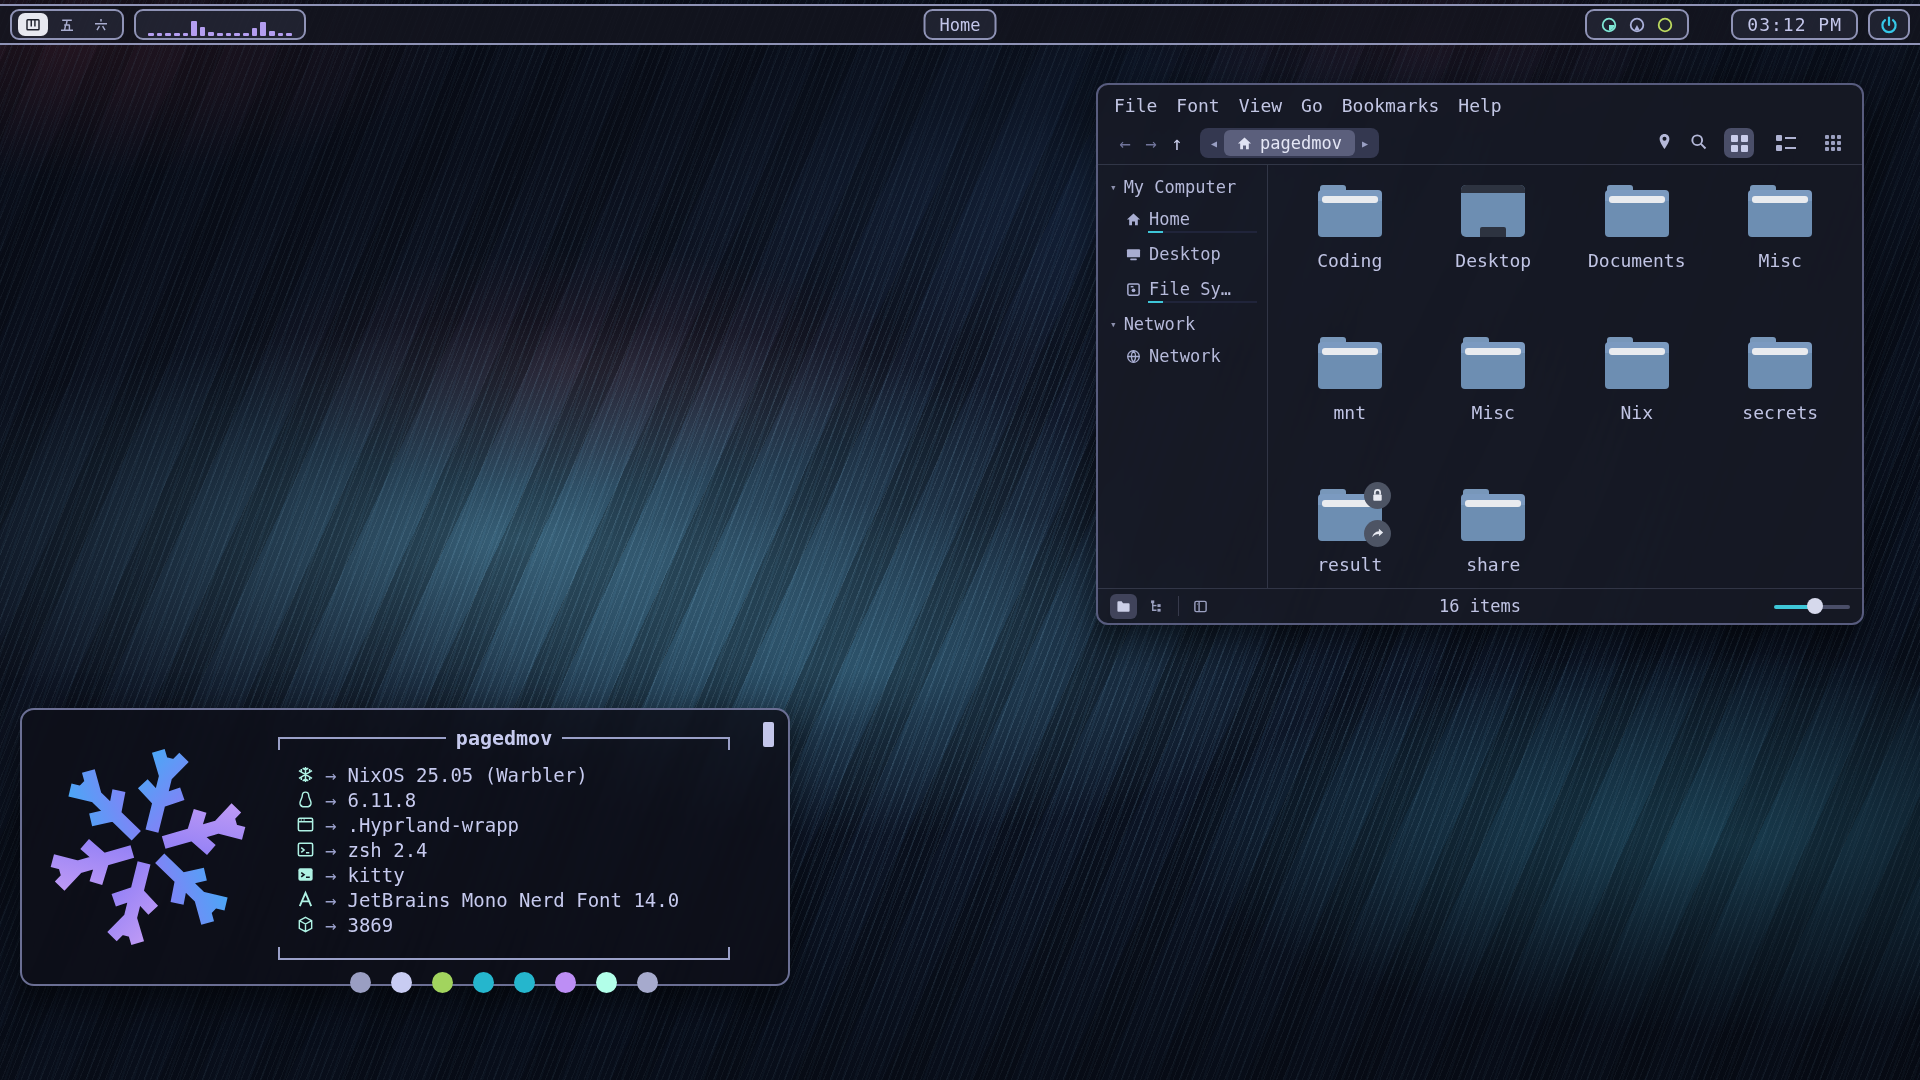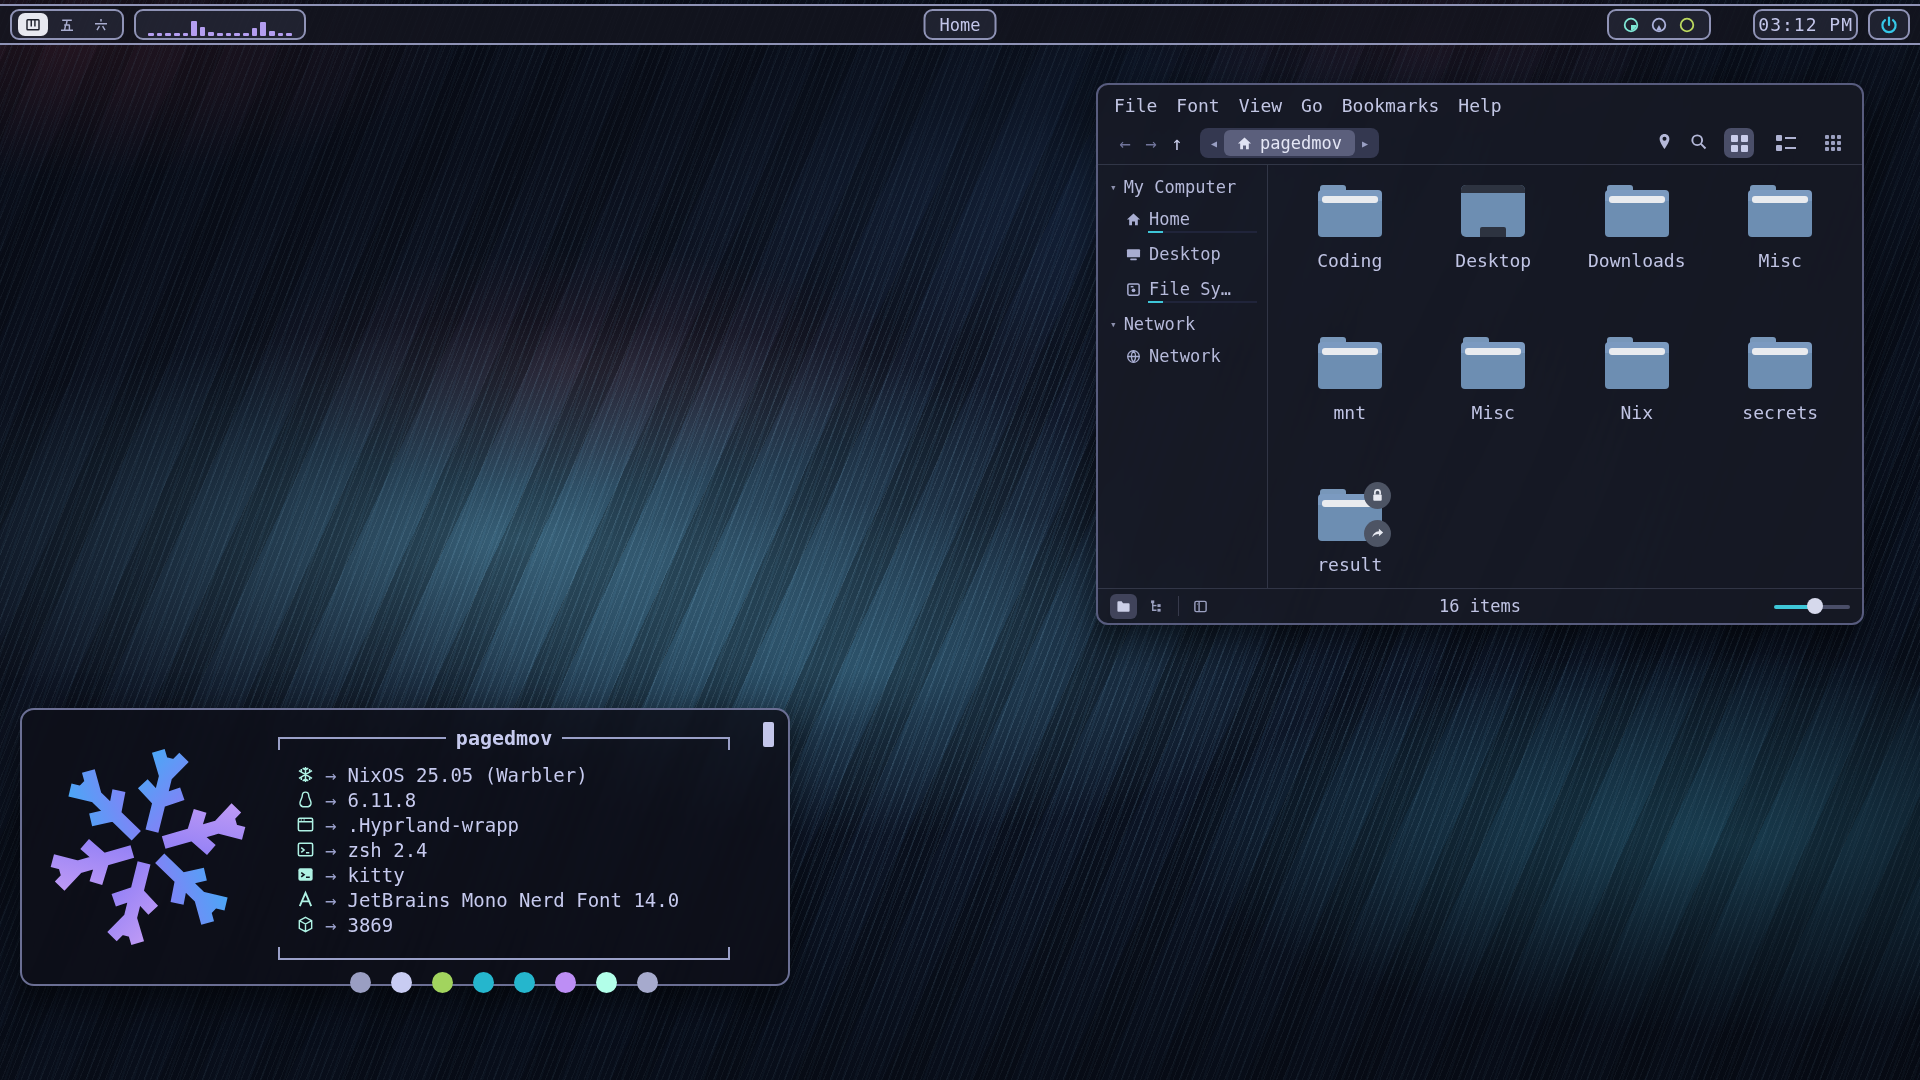--- a/index.html
+++ b/index.html
@@ -39,21 +39,21 @@
   .ws.active { background:#e7e8f0; }
   .ws svg { width:16px; height:16px; }
   .viz-box { margin-left:10px; width:172px; padding:0 12px; }
   .viz { display:flex; align-items:flex-end; gap:3px; width:100%; height:22px; }
   .vbar { width:6px; background:#b49ef0; border-radius:1px; }
   .home-btn { position:absolute; left:50%; transform:translateX(-50%);
     padding:0 14px; color:#c3c6ea; font-size:17px; }
   .tb-right { margin-left:auto; display:flex; gap:10px; margin-right:10px; align-items:center; }
   .tray-box { padding:0 13px; gap:10px; }
   .tray-box svg { width:18px; height:18px; }
-  .clock-box { padding:0 3px; color:#c3c6ea; font-size:18px; letter-spacing:1px;margin-left:32px; }
+  .clock-box { padding:0 14px; color:#c3c6ea; font-size:18px; letter-spacing:1px;margin-left:32px; }
   .power-box { width:42px; justify-content:center; }
   .power-box svg { width:20px; height:20px; }
 
   
   .fm { position:absolute; left:1096px; top:83px; width:768px; height:542px;
     background:rgba(23,25,36,.88); border:2px solid #585c7e; border-radius:12px;
     box-shadow:0 14px 40px rgba(0,0,0,.55); backdrop-filter:blur(3px);
     display:flex; flex-direction:column; z-index:4; color:#c2c6e4; }
   .fm-menubar { display:flex; gap:19px; padding:10px 16px 6px; font-size:18px; }
   .fm-menu-item { cursor:default; }
@@ -376,30 +376,30 @@
       </div>
 
       <div class="file-cell">
         <div class="desk-icon">
             <div class="desk-top"></div>
             <div class="desk-stand"></div>
           </div>
         <div class="file-label">Desktop</div>
       </div>
 
-
-      <div class="file-cell">
-        <div class="ficon">
-            <div class="f-tab"></div>
-            <div class="f-body">
-              <div class="f-stripe"></div>
-            </div>
-          </div>
-        <div class="file-label">Downloads</div>
-      </div>
+      <div class="file-cell">
+        <div class="ficon">
+            <div class="f-tab"></div>
+            <div class="f-body">
+              <div class="f-stripe"></div>
+            </div>
+          </div>
+        <div class="file-label">Documents</div>
+      </div>
+
 
       <div class="file-cell">
         <div class="ficon">
             <div class="f-tab"></div>
             <div class="f-body">
               <div class="f-stripe"></div>
             </div>
           </div>
         <div class="file-label">Misc</div>
       </div>
@@ -459,20 +459,29 @@
           </div>
           <div class="emblem link">
             <svg viewBox="0 0 16 16" fill="#e8eaf2">
               <path d="M9.5 3 L14 7 L9.5 11 V8.6 C6.5 8.6 4.2 9.8 2.5 12 C3 8.4 5.6 5.8 9.5 5.5 Z"></path>
             </svg>
           </div>
         </div>
         <div class="file-label">result</div>
       </div>
 
+      <div class="file-cell">
+        <div class="ficon">
+            <div class="f-tab"></div>
+            <div class="f-body">
+              <div class="f-stripe"></div>
+            </div>
+          </div>
+        <div class="file-label">share</div>
+      </div>
 
     </div>
   </div>
 
   <div class="fm-status">
     <span class="st-btn active">
       <svg viewBox="0 0 16 16" fill="#ccd0e8">
         <path d="M1.5 3.5 a1 1 0 0 1 1-1 h3.5 l1.5 2 h6 a1 1 0 0 1 1 1 v7 a1 1 0 0 1 -1 1 h-11 a1 1 0 0 1 -1-1 Z"></path>
       </svg>
     </span>

